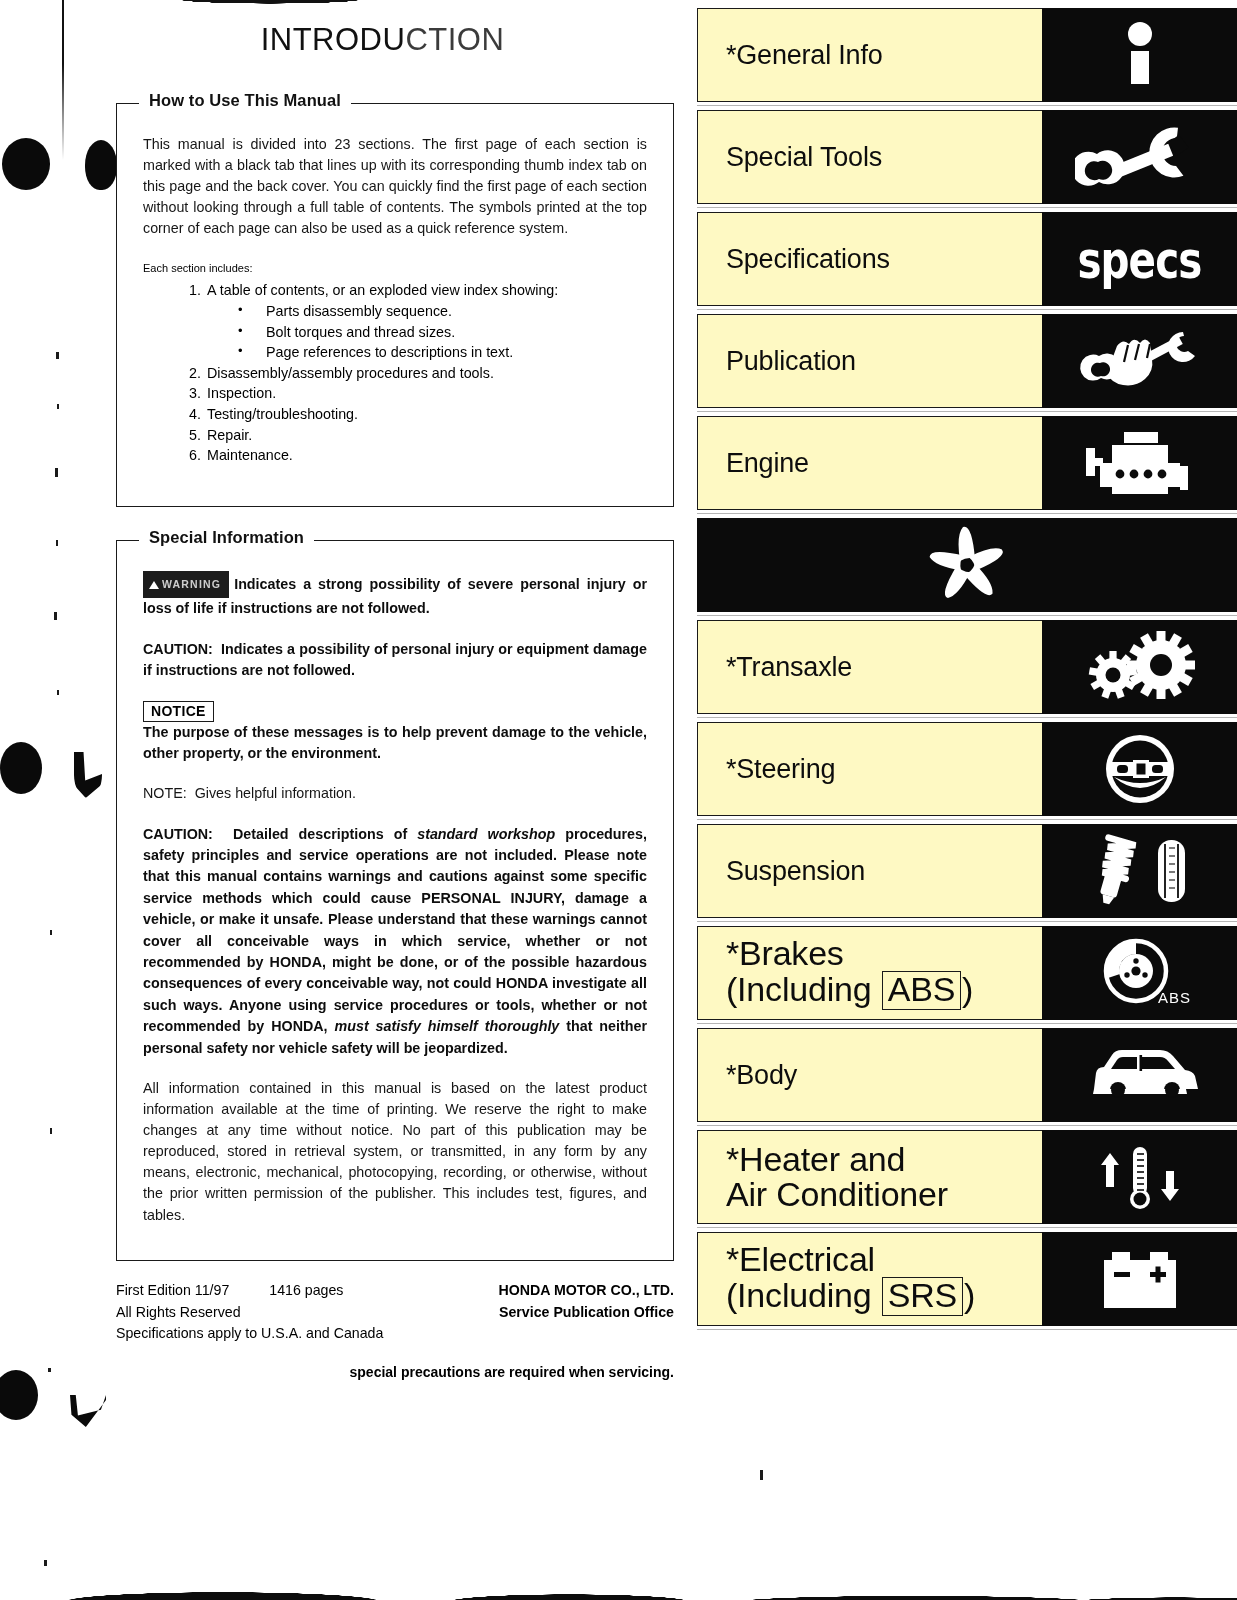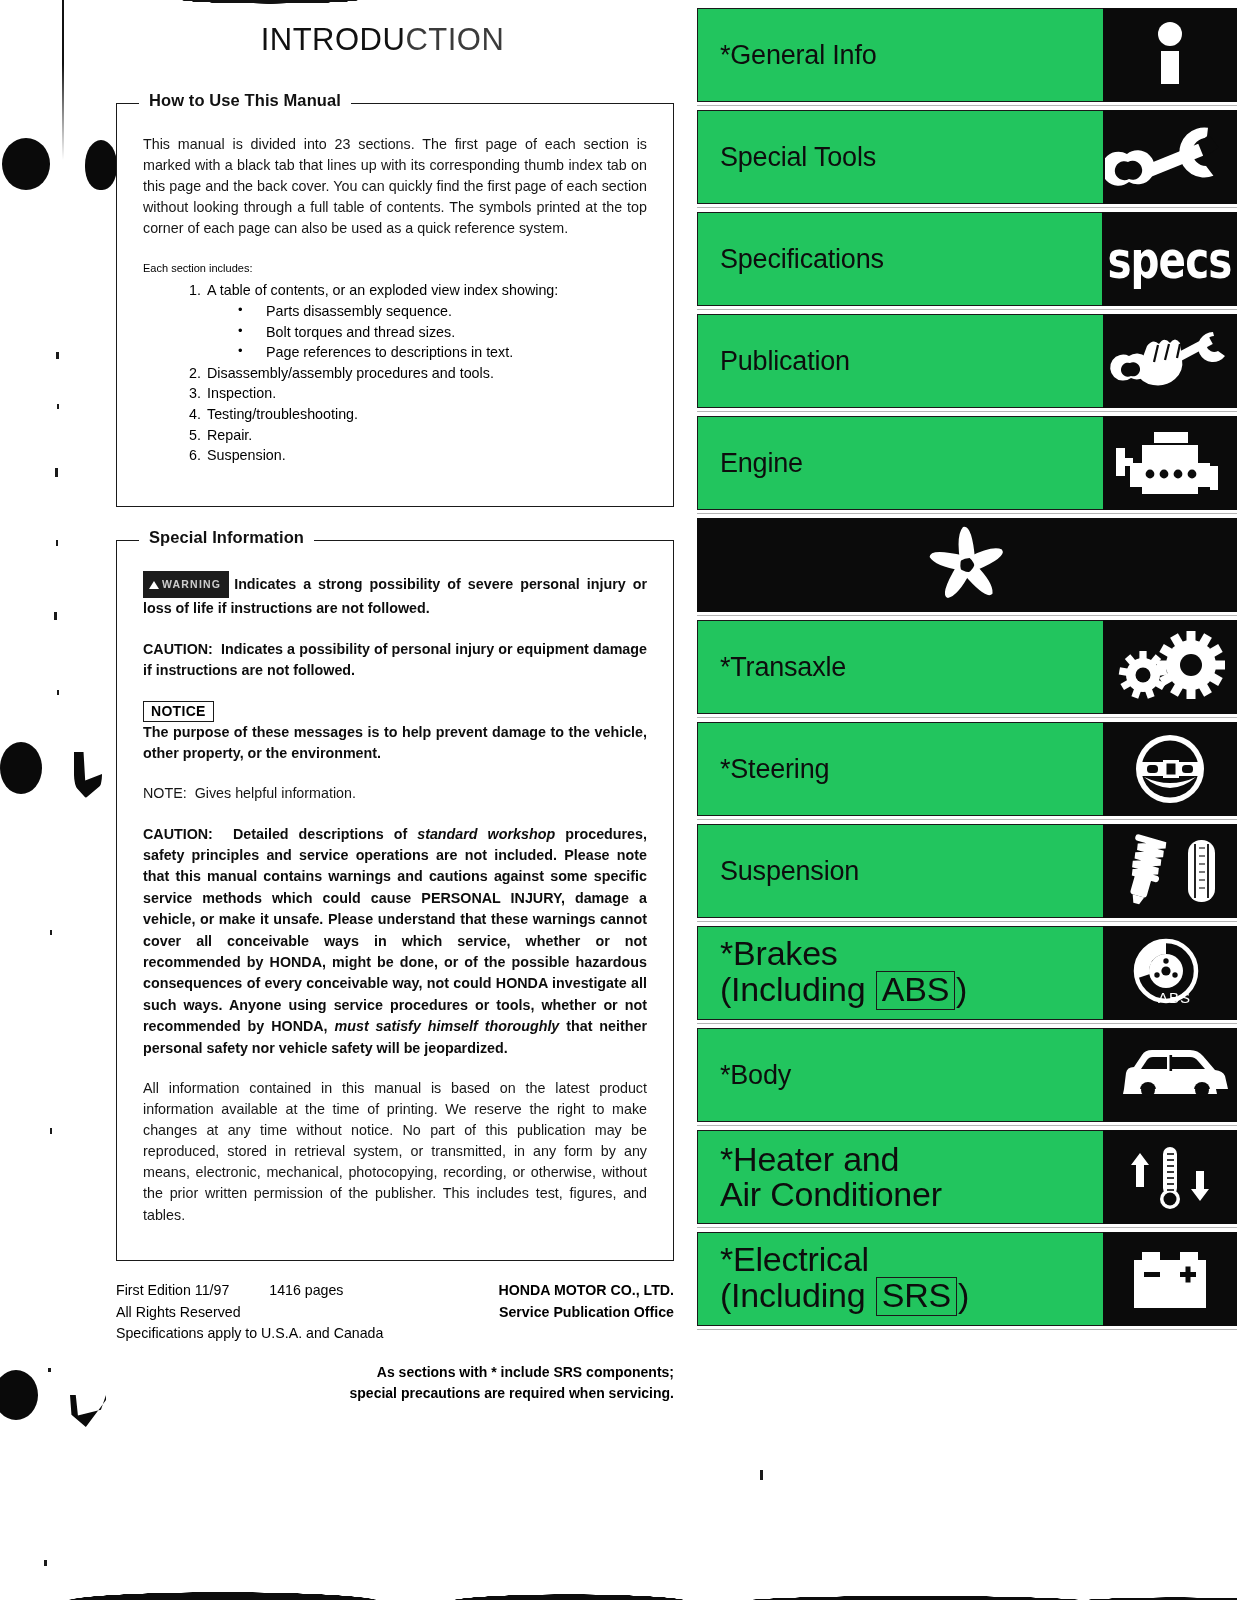--- a/index.html
+++ b/index.html
@@ -221,27 +221,27 @@
     width: 540px;
   }
   .tab {
     position: relative;
     display: flex;
     height: 94px;
     margin-bottom: 8px;
     width: 540px;
   }
   .tab-label {
-    width: 406px;
+    width: 345px;
     border: 1.7px solid #1a1a1a;
     border-right: none;
     display: flex;
     align-items: center;
-    padding-left: 22px;
-    background: #22c55e;
+    padding-left: 28px;
+    background: #fef9c3;
     font-size: 27px;
     line-height: 33px;
     letter-spacing: -0.2px;
     color: #0d0d0d;
     white-space: nowrap;
   }
   .tab-label.two-line { font-size: 34px; line-height: 35px; }
   .tab-icon {
     flex: 1;
     background: #0b0b0b;
@@ -334,21 +334,21 @@
             <ul class="bullet-list">
               <li><span class="dot">•</span><span>Parts disassembly sequence.</span></li>
               <li><span class="dot">•</span><span>Bolt torques and thread sizes.</span></li>
               <li><span class="dot">•</span><span>Page references to descriptions in text.</span></li>
             </ul>
           </li>
           <li><span class="num">2.</span><span>Disassembly/assembly procedures and tools.</span></li>
           <li><span class="num">3.</span><span>Inspection.</span></li>
           <li><span class="num">4.</span><span>Testing/troubleshooting.</span></li>
           <li><span class="num">5.</span><span>Repair.</span></li>
-          <li><span class="num">6.</span><span>Suspension.</span></li>
+          <li><span class="num">6.</span><span>Maintenance.</span></li>
         </ol>
       </div>
     </div>
 
     <div class="frame-box" id="box-special">
       <div class="frame-heading">Special Information</div>
       <div class="box-body">
 
         <div class="p-bold"><span class="warning-badge"><span class="tri"></span><span class="wtext">WARNING</span></span><span>Indicates a strong possibility of severe personal injury or loss of life if instructions are not followed.</span></div>
 
@@ -375,21 +375,20 @@
       <div class="footer-row">
         <div class="footer-left">All Rights Reserved</div>
         <div class="footer-right">Service Publication Office</div>
       </div>
       <div class="footer-row">
         <div class="footer-left">Specifications apply to U.S.A. and Canada</div>
       </div>
     </div>
 
     <div class="srs-note">
-      <div>As sections with * include SRS components;</div>
       <div>special precautions are required when servicing.</div>
     </div>
   </div>
 
   <div class="tabs">
 
     <div class="tab">
       <div class="tab-label">*General Info</div>
       <div class="tab-icon">
         <svg width="60" height="68" viewBox="0 0 60 68">

